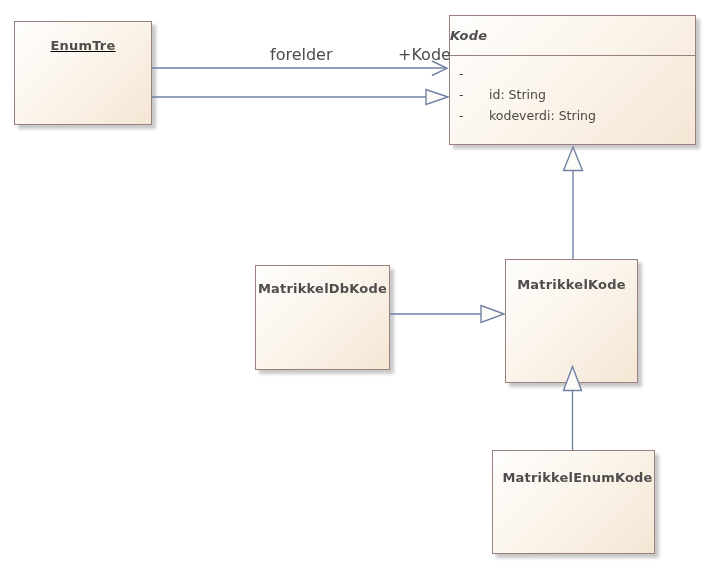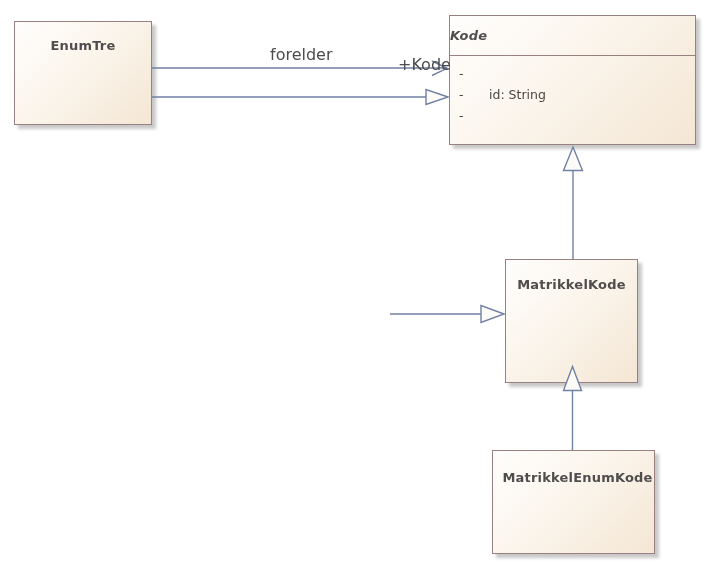--- a/index.html
+++ b/index.html
@@ -46,21 +46,21 @@
     line-height: 21px;
     white-space: nowrap;
   }
   .attr-vis {
     width: 30px;
     padding-left: 9px;
     box-sizing: content-box;
     flex: none;
   }
   
-  #box-enumtre          { left: 14px;  top: 21px;  width: 138px; height: 104px; }
+  #box-enumtre          { left: 14px;  top: 21px;  width: 138px; height: 104px; text-decoration: underline; }
   #box-enumtre .box-title          { padding-top: 16px; }
   #box-kode             { left: 449px; top: 15px;  width: 247px; height: 130px; }
   #box-matrikkeldbkode  { left: 255px; top: 265px; width: 135px; height: 105px; }
   #box-matrikkeldbkode .box-title  { padding-top: 15px; }
   #box-matrikkelkode    { left: 505px; top: 259px; width: 133px; height: 124px; }
   #box-matrikkelkode .box-title    { padding-top: 17px; }
   #box-matrikkelenumkode{ left: 492px; top: 450px; width: 163px; height: 104px; padding-left: 8px; }
   #box-matrikkelenumkode .box-title{ padding-top: 19px; }
 
   svg.connectors {
@@ -70,21 +70,21 @@
     pointer-events: none;
   }
   svg.connectors * { pointer-events: auto; }
   .conn-label {
     position: absolute;
     font-size: 16px;
     color: #4c4c4c;
     white-space: nowrap;
   }
   #label-forelder { left: 270px; top: 45px; }
-  #label-kode-role { left: 398px; top: 55px; }
+  #label-kode-role { left: 398px; top: 45px; }
 </style>
 </head>
 <body>
 
 <div id="canvas">
 
   <div class="uml-box" id="box-enumtre">
     <div class="box-title">EnumTre</div>
   </div>
 
@@ -95,24 +95,28 @@
     <div class="attr-compartment">
       <div class="attr-row">
         <span class="attr-vis">-</span>
       </div>
       <div class="attr-row">
         <span class="attr-vis">-</span>
         <span class="attr-text">id: String</span>
       </div>
       <div class="attr-row">
         <span class="attr-vis">-</span>
+        <span class="attr-text">kodeverdi: String</span>
       </div>
     </div>
   </div>
 
+  <div class="uml-box" id="box-matrikkeldbkode">
+    <div class="box-title">MatrikkelDbKode</div>
+  </div>
 
   <div class="uml-box" id="box-matrikkelkode">
     <div class="box-title">MatrikkelKode</div>
   </div>
 
   <div class="uml-box" id="box-matrikkelenumkode">
     <div class="box-title">MatrikkelEnumKode</div>
   </div>
 
   <svg class="connectors" viewBox="0 0 710 570">

